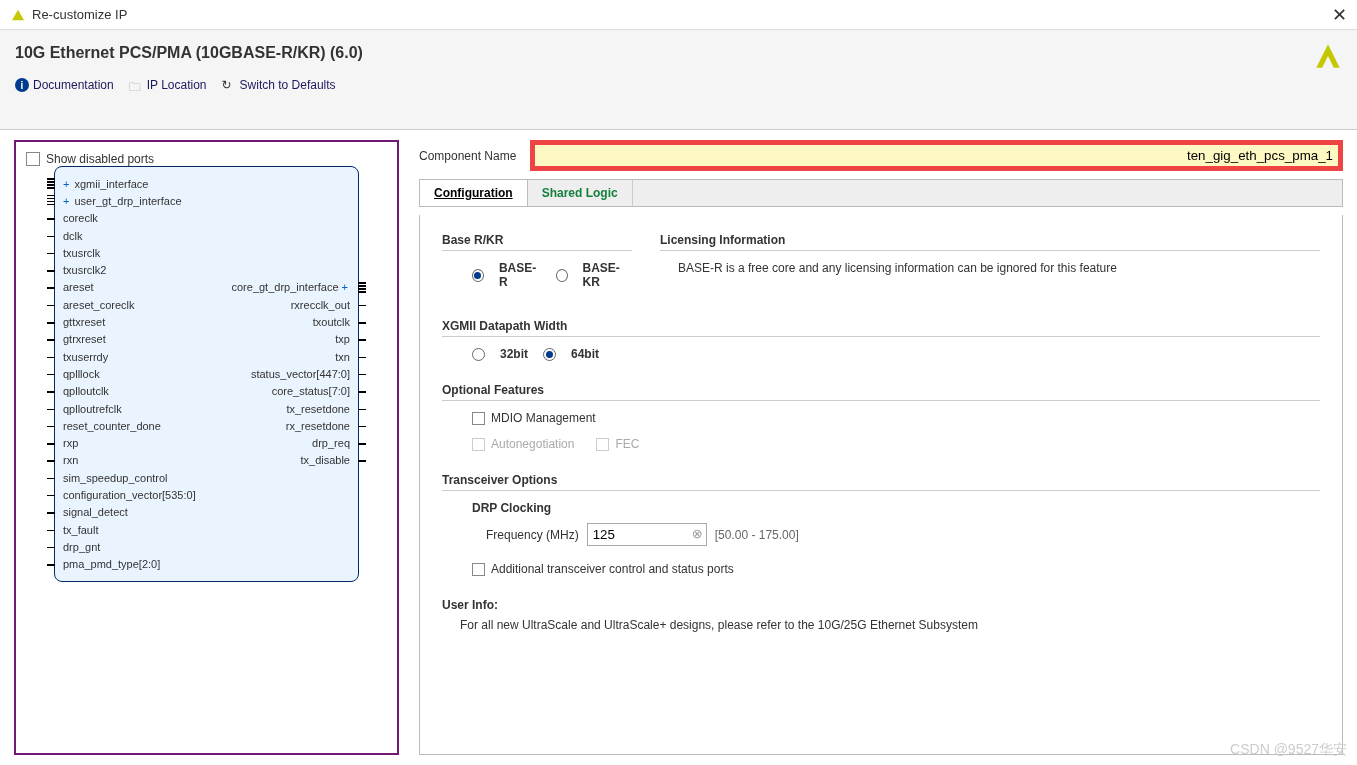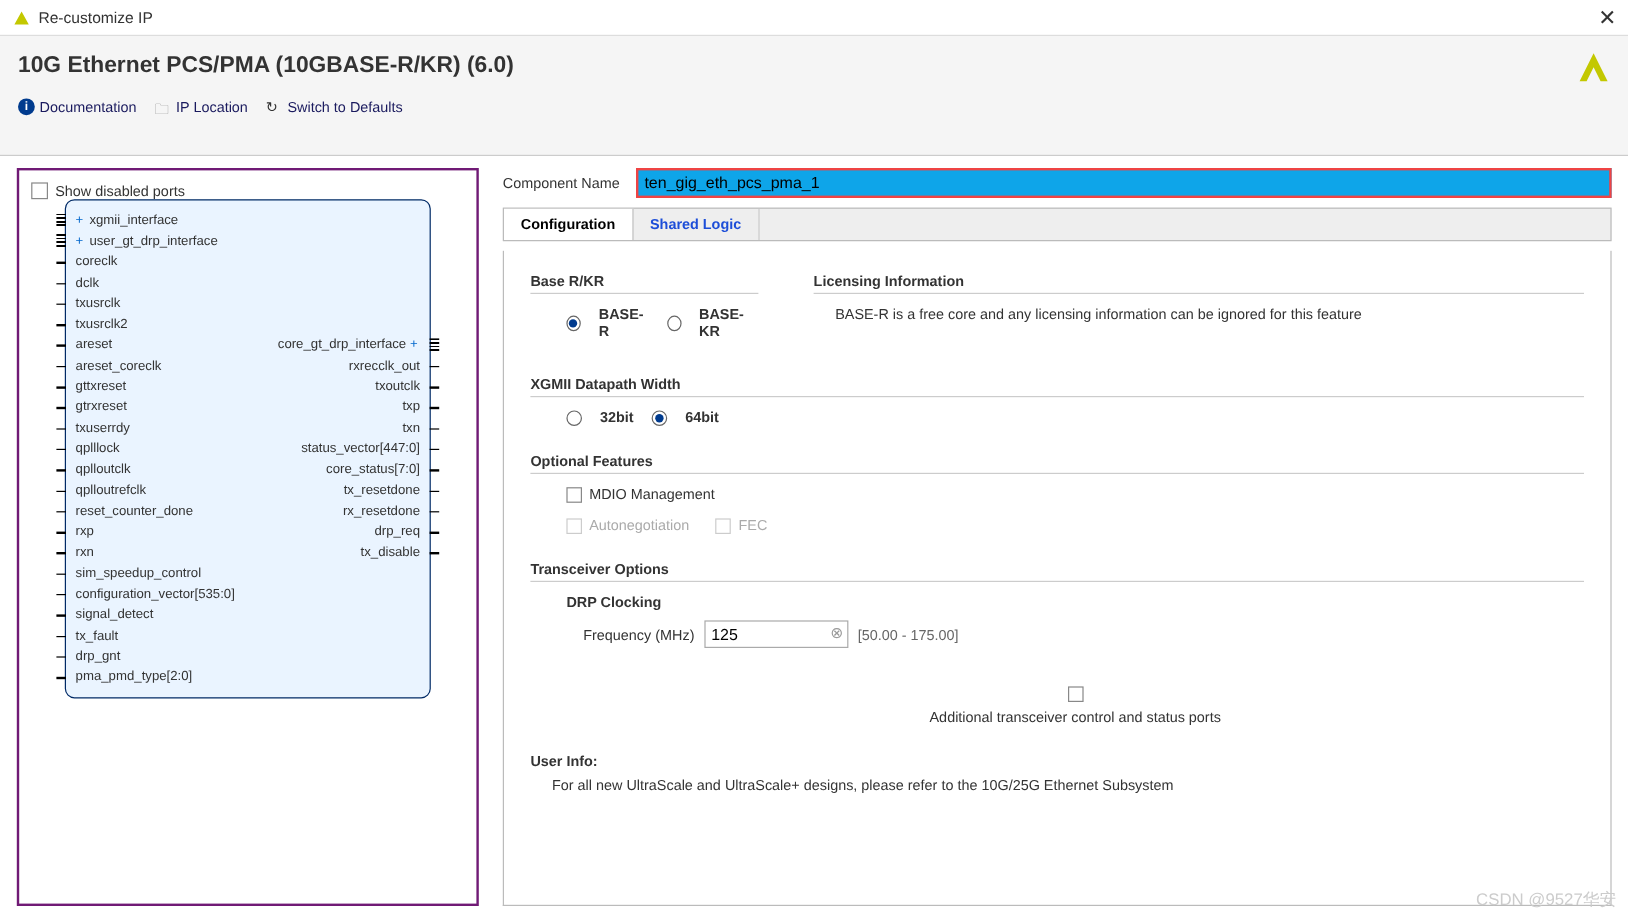--- a/index.html
+++ b/index.html
@@ -2,21 +2,21 @@
 <html><head>
 <meta charset="utf-8">
 <style>
 *{box-sizing:border-box;margin:0;padding:0;font-family:Arial,Helvetica,sans-serif;}
 body{width:1357px;height:765px;background:#fff;font-size:12px;color:#333;overflow:hidden;}
 .titlebar{display:flex;align-items:center;height:30px;padding:0 10px;border-bottom:1px solid #ddd;}
 .titlebar .logo{width:16px;height:16px;margin-right:6px;}
 .titlebar .title{font-size:13px;}
 .titlebar .close{margin-left:auto;font-size:18px;cursor:pointer;}
 .header{background:#f5f5f5;border-bottom:1px solid #ccc;padding:14px 15px 6px;height:100px;position:relative;}
-.header h1{font-size:19px;font-weight:bold;margin-bottom:16px;}
+.header h1{font-size:16px;font-weight:bold;margin-bottom:16px;}
 .toolbar{display:flex;gap:15px;align-items:center;font-size:12px;color:#1a1a5e;margin-top:6px;}
 .toolbar .item{display:flex;align-items:center;gap:4px;cursor:pointer;color:#1a1a5e;}
 .toolbar .icon{width:14px;height:14px;}
 .info-icon{background:#003b8e;border-radius:50%;color:#fff;display:inline-flex;align-items:center;justify-content:center;font-weight:bold;font-size:10px;}
 .folder-icon{color:#999;}
 .refresh-icon{color:#333;}
 .header .big-logo{position:absolute;right:15px;top:12px;width:28px;height:28px;}
 .body{display:flex;padding:10px 14px;gap:20px;height:calc(765px - 130px);}
 .left-panel{width:385px;border:2px solid #701a75;background:#fff;padding:10px;display:flex;flex-direction:column;}
 .chk-row{display:flex;align-items:center;gap:6px;}
@@ -27,37 +27,37 @@
 .ip-row .l,.ip-row .r{white-space:nowrap;}
 .ip-row .r{text-align:right;}
 .tick-l::before{content:"";position:absolute;left:-16px;top:50%;width:8px;height:1.5px;background:#000;}
 .tick-r::after{content:"";position:absolute;right:-16px;top:50%;width:8px;height:1.5px;background:#000;}
 .bus-l::before{content:"";position:absolute;left:-16px;top:3px;width:8px;height:11px;background:repeating-linear-gradient(#000,#000 1.5px,transparent 1.5px,transparent 3px);}
 .bus-r::after{content:"";position:absolute;right:-16px;top:3px;width:8px;height:11px;background:repeating-linear-gradient(#000,#000 1.5px,transparent 1.5px,transparent 3px);}
 .plus{color:#0066cc;margin-right:2px;}
 .right-panel{flex:1;display:flex;flex-direction:column;gap:8px;}
 .comp-row{display:flex;align-items:center;gap:6px;}
 .comp-row label{width:105px;}
-.comp-row input{flex:1;padding:3px 5px;border:2px solid #ef4444;background:#0ea5e9;}
+.comp-row input{flex:1;padding:3px 5px;border:5px solid #ef4444;background:#fef9c3;text-align:right;}
 .tabs{border:1px solid #bbb;background:#eee;display:flex;}
-.tab{padding:6px 14px;cursor:pointer;font-size:12px;color:#1d4ed8;font-weight:bold;}
-.tab.active{background:#fff;border-right:1px solid #bbb;color:#000;}
+.tab{padding:6px 14px;cursor:pointer;font-size:12px;color:#15803d;font-weight:bold;}
+.tab.active{background:#fff;border-right:1px solid #bbb;color:#000;text-decoration:underline;}
 .tab:not(.active){border-right:1px solid #ccc;}
 .config-area{border:1px solid #bbb;border-top:none;padding:18px 22px;flex:1;overflow-y:auto;}
 .section{margin-bottom:22px;}
 .section h3{font-size:12px;font-weight:bold;border-bottom:1px solid #ccc;padding-bottom:3px;margin-bottom:10px;}
 .section .indent{padding-left:30px;}
 .radio-row{display:flex;gap:15px;align-items:center;margin-bottom:8px;font-weight:bold;}
 .radio{width:13px;height:13px;border:1px solid #666;border-radius:50%;display:inline-flex;align-items:center;justify-content:center;}
 .radio.sel::after{content:"";width:7px;height:7px;background:#003b8e;border-radius:50%;}
 .chk-row2{display:flex;gap:6px;align-items:center;margin-bottom:6px;}
 .chk2{width:13px;height:13px;border:1px solid #888;background:#fff;}
 .disabled{color:#aaa;}
 .disabled .chk2{border-color:#ccc;}
-.row-2col{display:flex;gap:46px;}
+.row-2col{display:flex;gap:28px;}
 .row-2col>div{flex:1;}
 .sub-section h4{font-size:12px;font-weight:bold;margin-bottom:8px;}
 .freq-row{display:flex;align-items:center;gap:8px;margin-left:14px;}
 .freq-row input{padding:3px 20px 3px 5px;border:1px solid #aaa;width:120px;}
 .clear-x{position:relative;}
 .clear-x::after{content:"⊗";position:absolute;right:4px;top:3px;color:#999;font-size:13px;}
 .range{color:#666;}
 .user-info{font-size:12px;}
 .watermark{position:fixed;right:10px;bottom:6px;color:#ccc;font-size:14px;pointer-events:none;}
 svg.xilinx path{fill:#c3c800;}
@@ -256,21 +256,21 @@
 
       <div class="section">
         <h3>Transceiver Options</h3>
         <div class="indent sub-section">
           <h4>DRP Clocking</h4>
           <div class="freq-row">
             <span>Frequency (MHz)</span>
             <span class="clear-x"><input type="text" value="125" style=""></span>
             <span class="range">[50.00 - 175.00]</span>
           </div>
-          <div class="chk-row2" style="margin-top:32px;flex-direction:column;">
+          <div class="chk-row2" style="margin-top:16px;">
             <span class="chk2"></span>
             <span>Additional transceiver control and status ports</span>
           </div>
         </div>
       </div>
 
       <div class="section user-info">
         <b>User Info:</b>
         <div style="padding-left:18px;margin-top:6px;">For all new UltraScale and UltraScale+ designs, please refer to the 10G/25G Ethernet Subsystem</div>
       </div>

